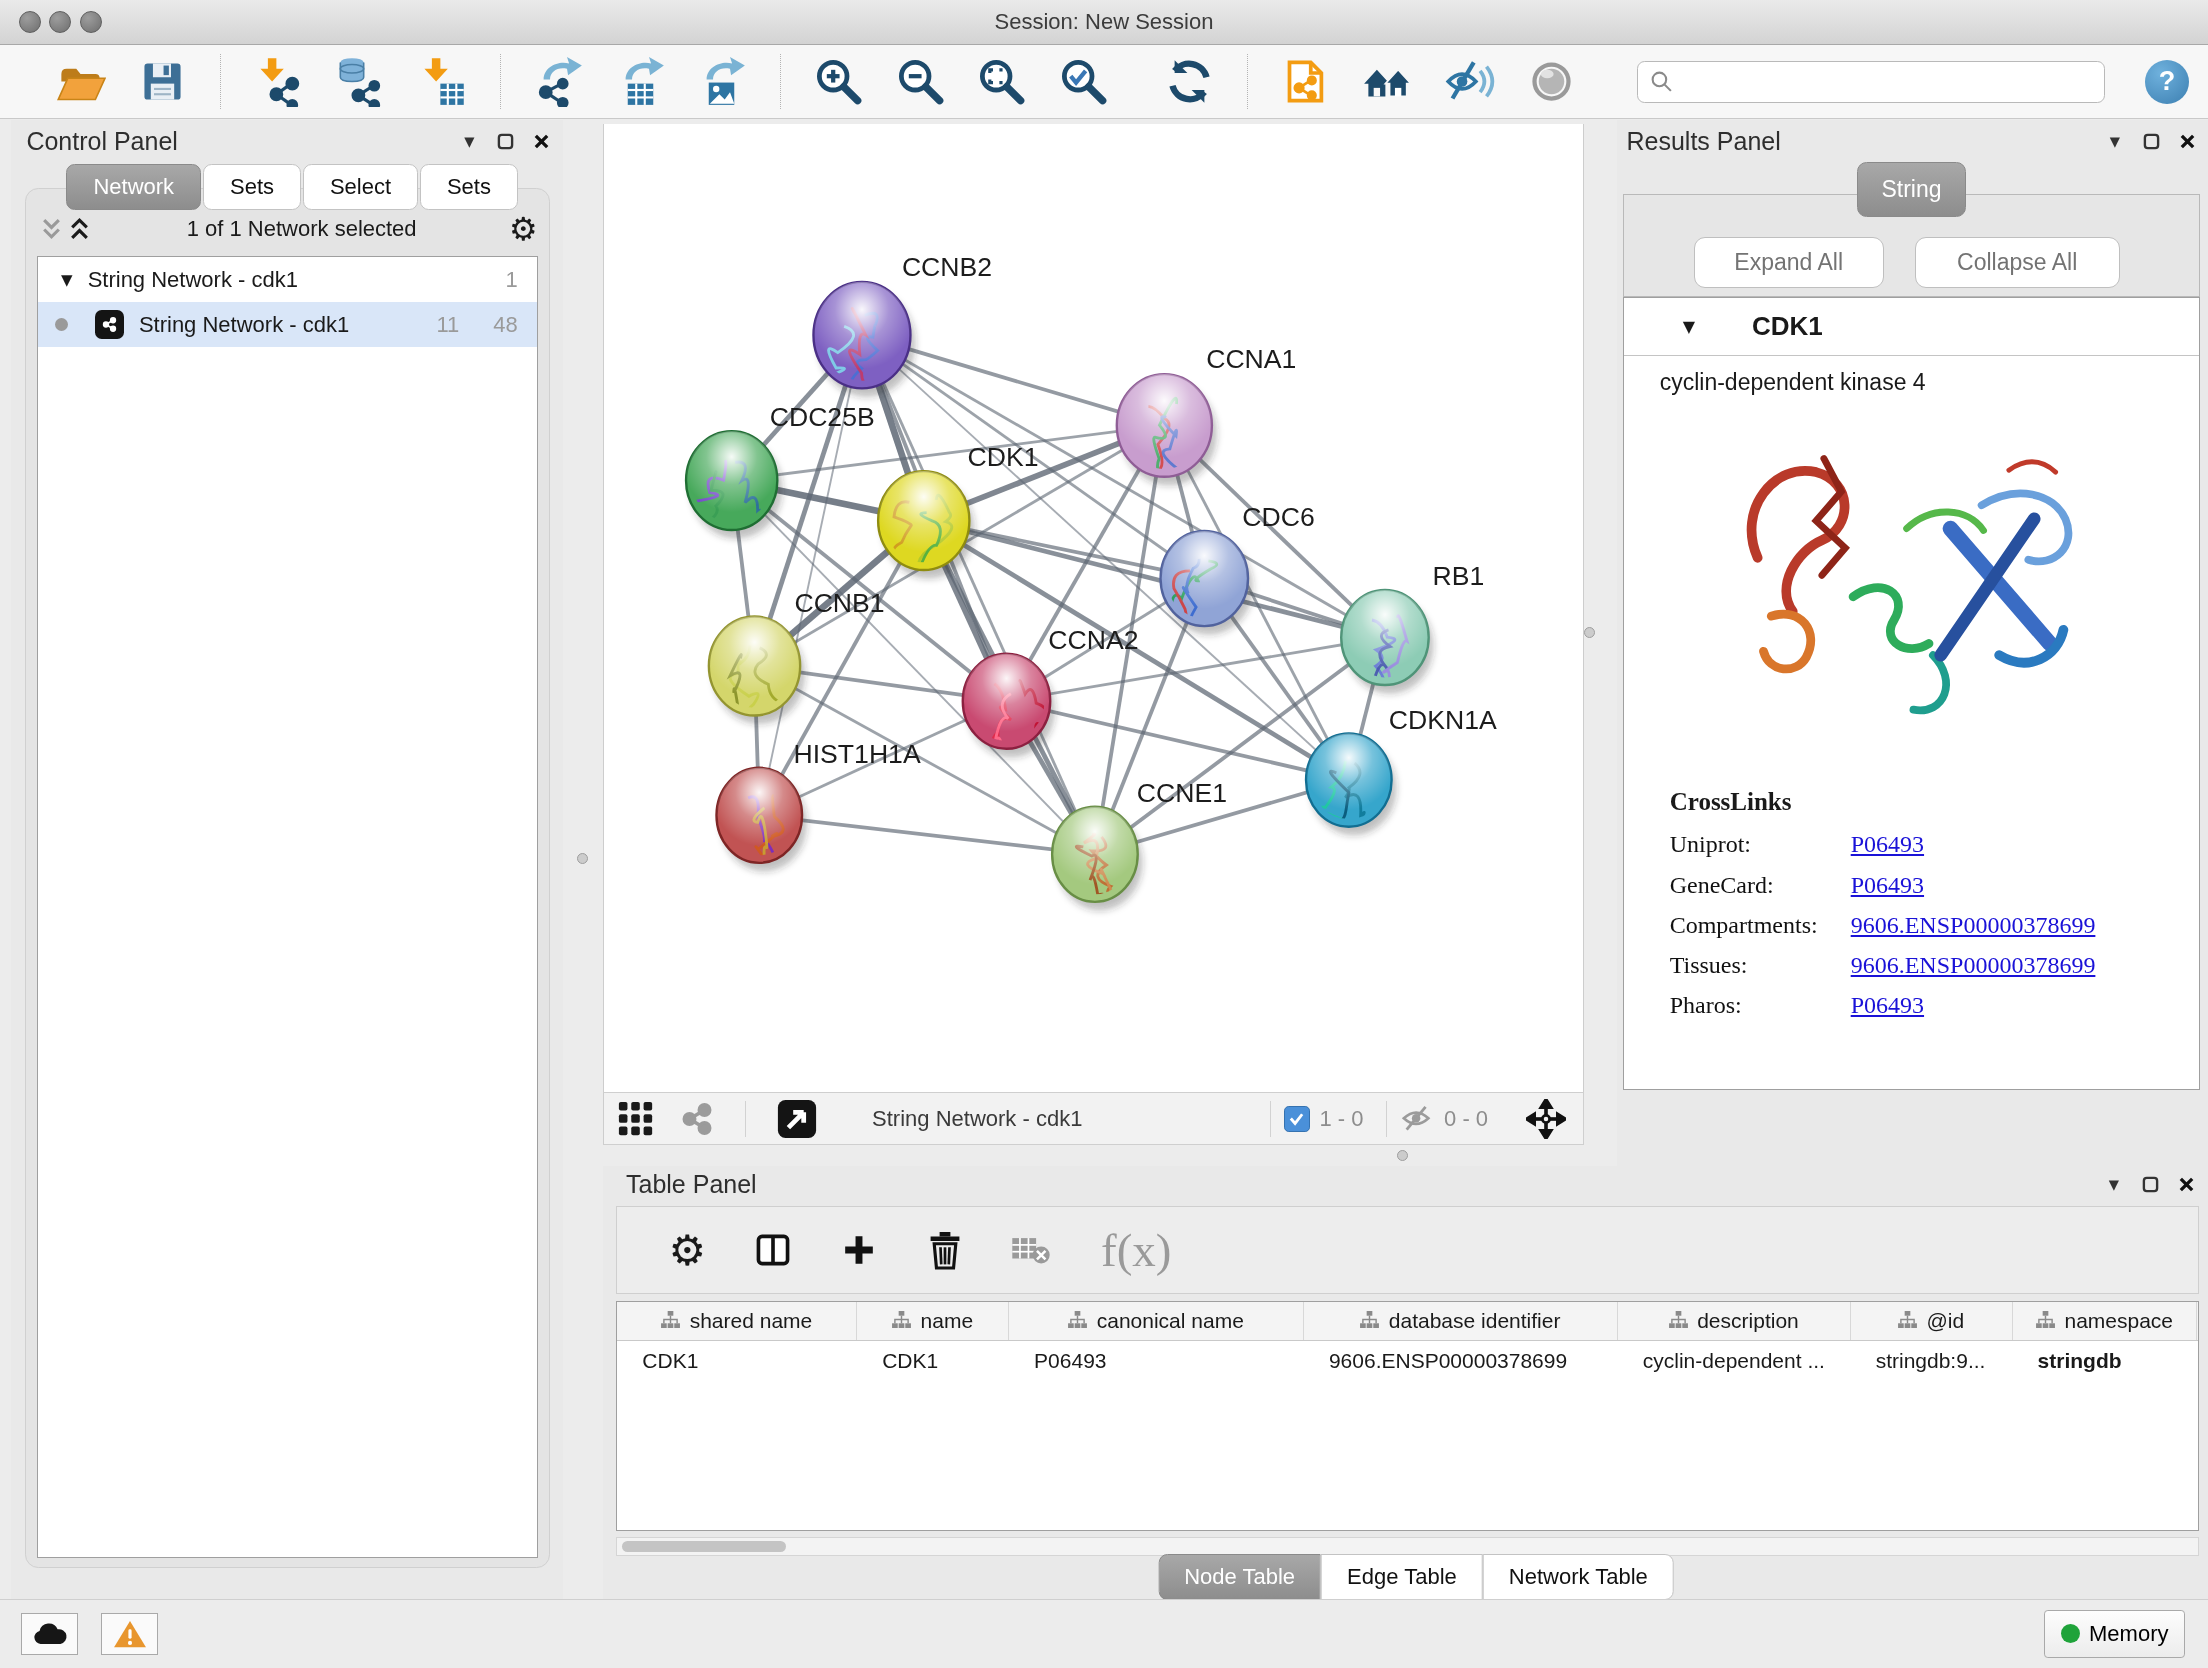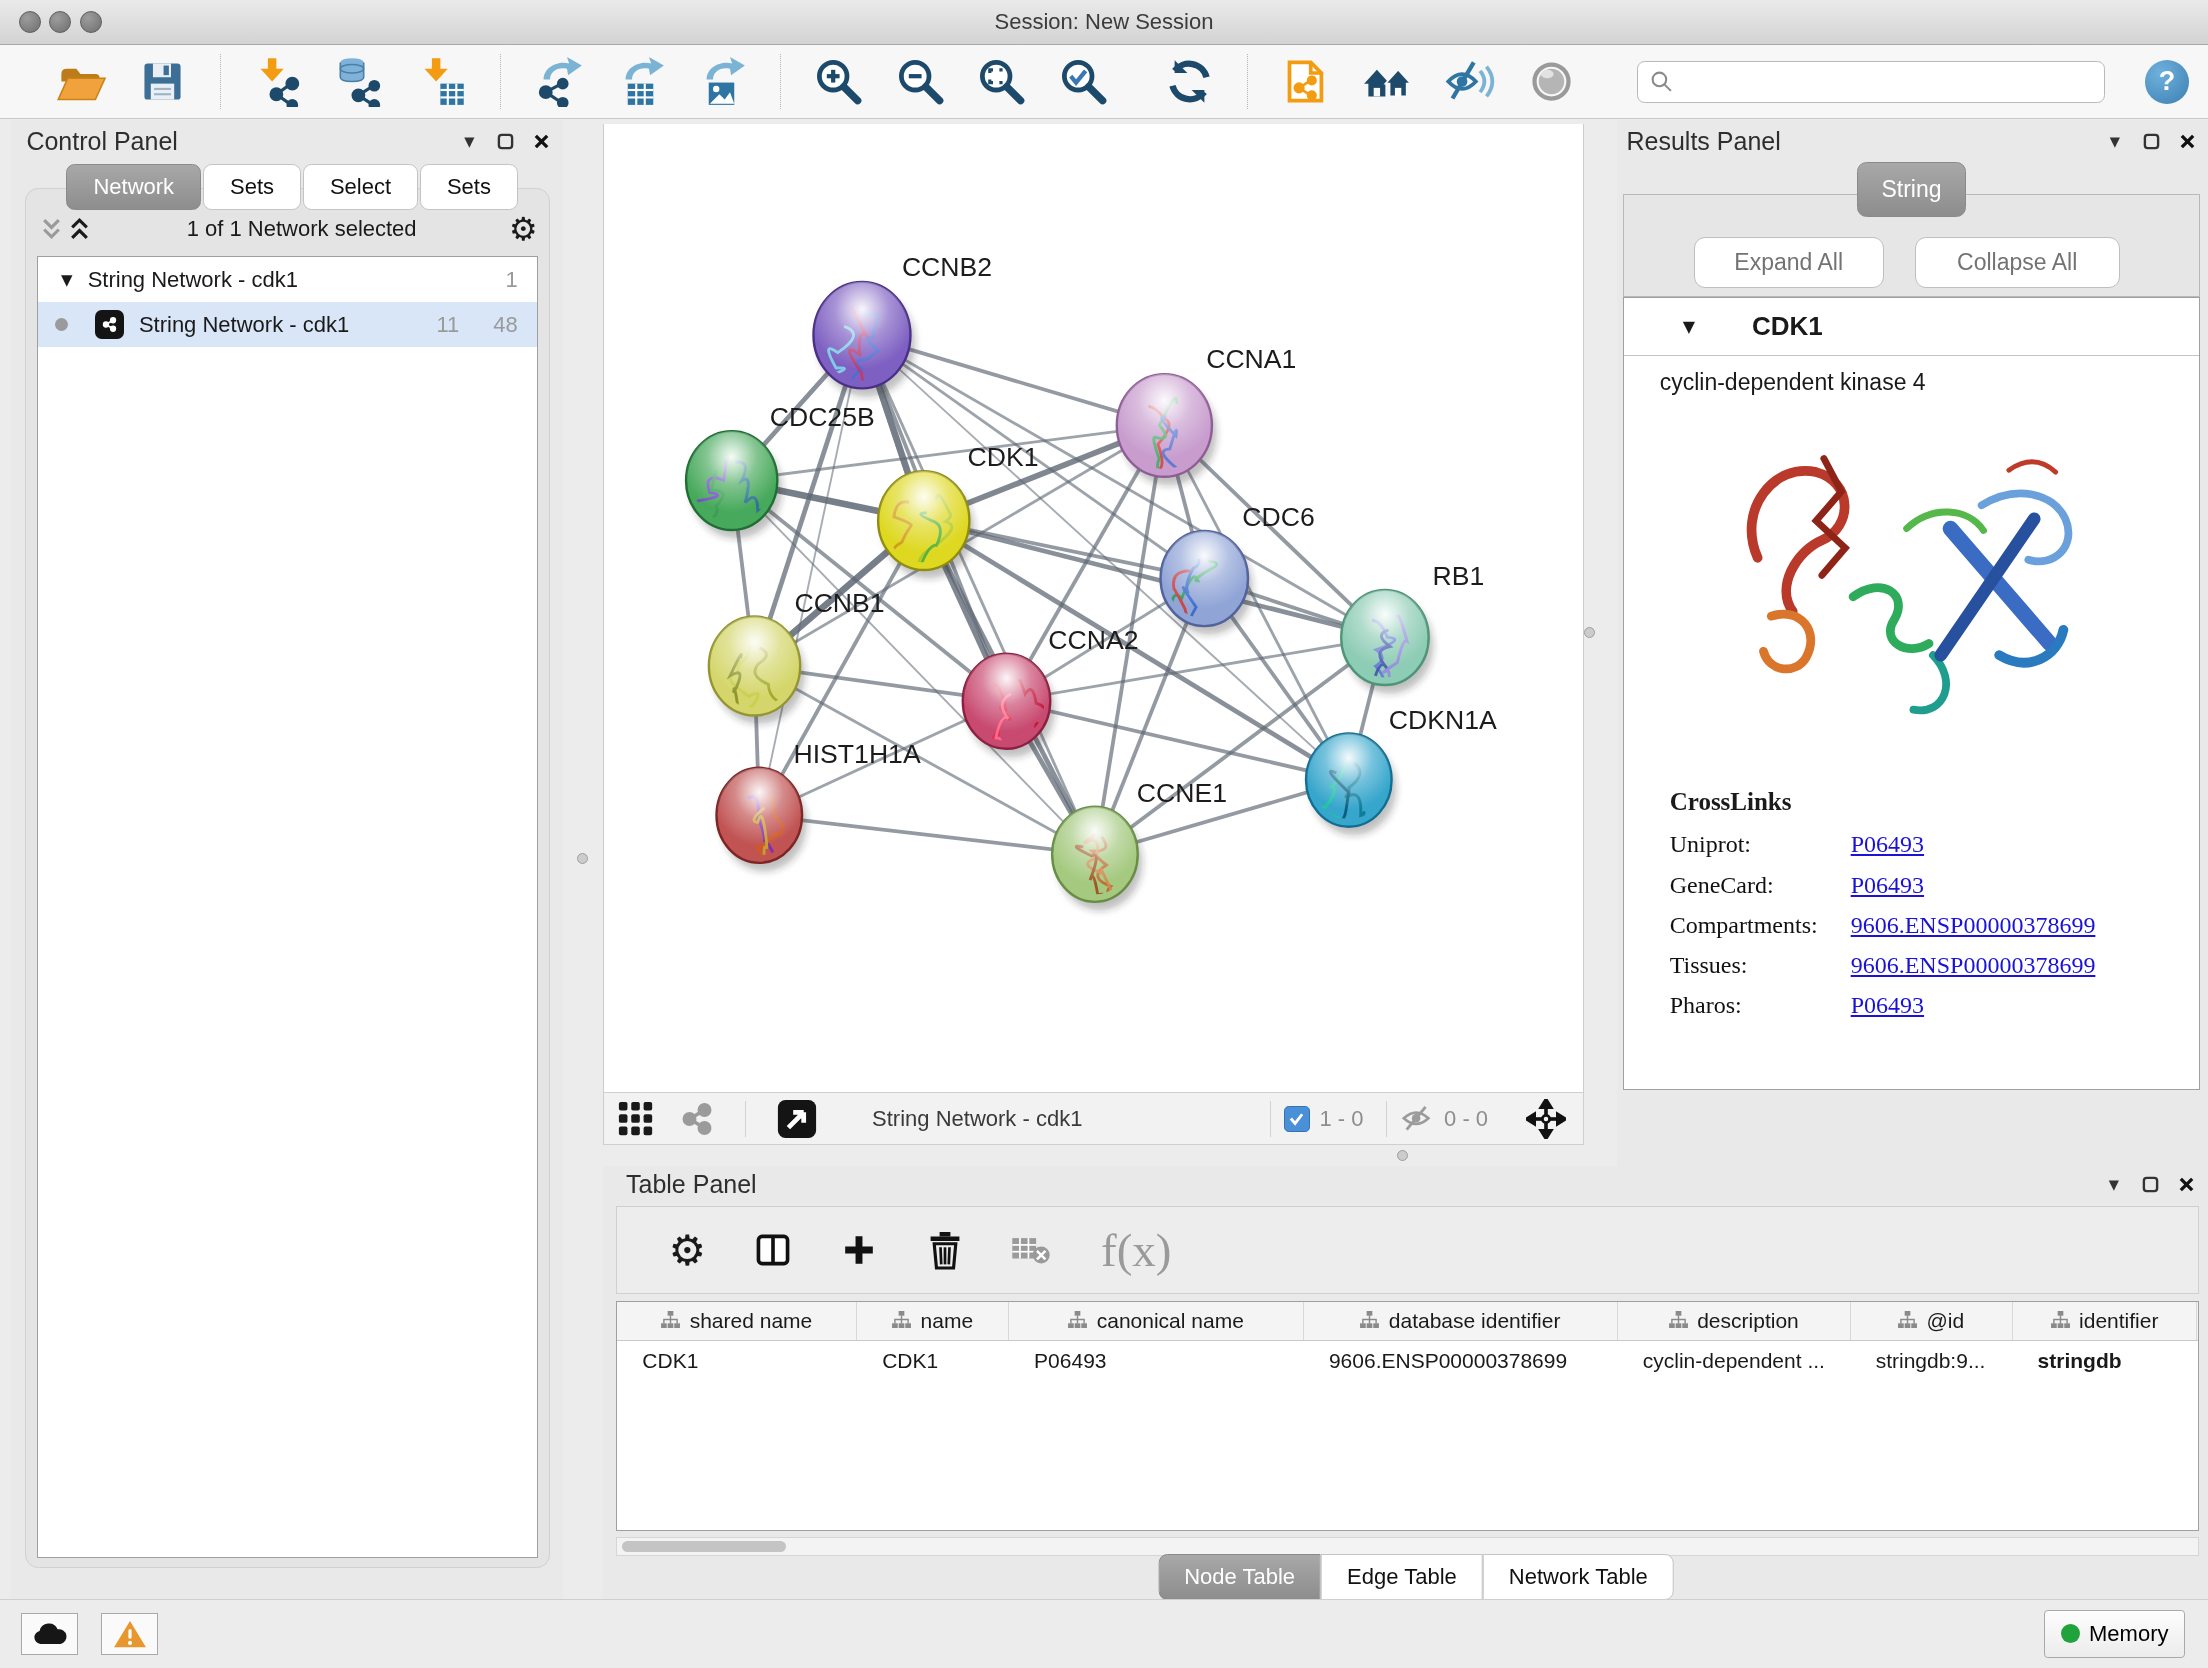--- a/index.html
+++ b/index.html
@@ -846,21 +846,21 @@
             <span>@id</span>
           </div>
           <div class="th" style="width: 185px;">
             <span><svg width="19" height="17" viewBox="0 0 20 18">
                 <rect x="7" y="0" width="6" height="5" fill="#8a8a8a"></rect>
                 <rect x="0" y="13" width="6" height="5" fill="#8a8a8a"></rect>
                 <rect x="7" y="13" width="6" height="5" fill="#8a8a8a"></rect>
                 <rect x="14" y="13" width="6" height="5" fill="#8a8a8a"></rect>
                 <path d="M10 5 v4 M3 13 V9 h14 v4 M10 9 v4" stroke="#8a8a8a" stroke-width="1.5" fill="none"></path>
               </svg></span>
-            <span>identifier</span>
+            <span>namespace</span>
           </div>
         </div>
       <div id="tbl-body">
           <div class="trow">
             <div class="td" style="width: 240px;">CDK1</div>
             <div class="td" style="width: 152px;">CDK1</div>
             <div class="td" style="width: 295px;">P06493</div>
             <div class="td" style="width: 314px;">9606.ENSP00000378699</div>
             <div class="td" style="width: 233px;">cyclin-dependent ...</div>
             <div class="td" style="width: 162px;">stringdb:9...</div>

